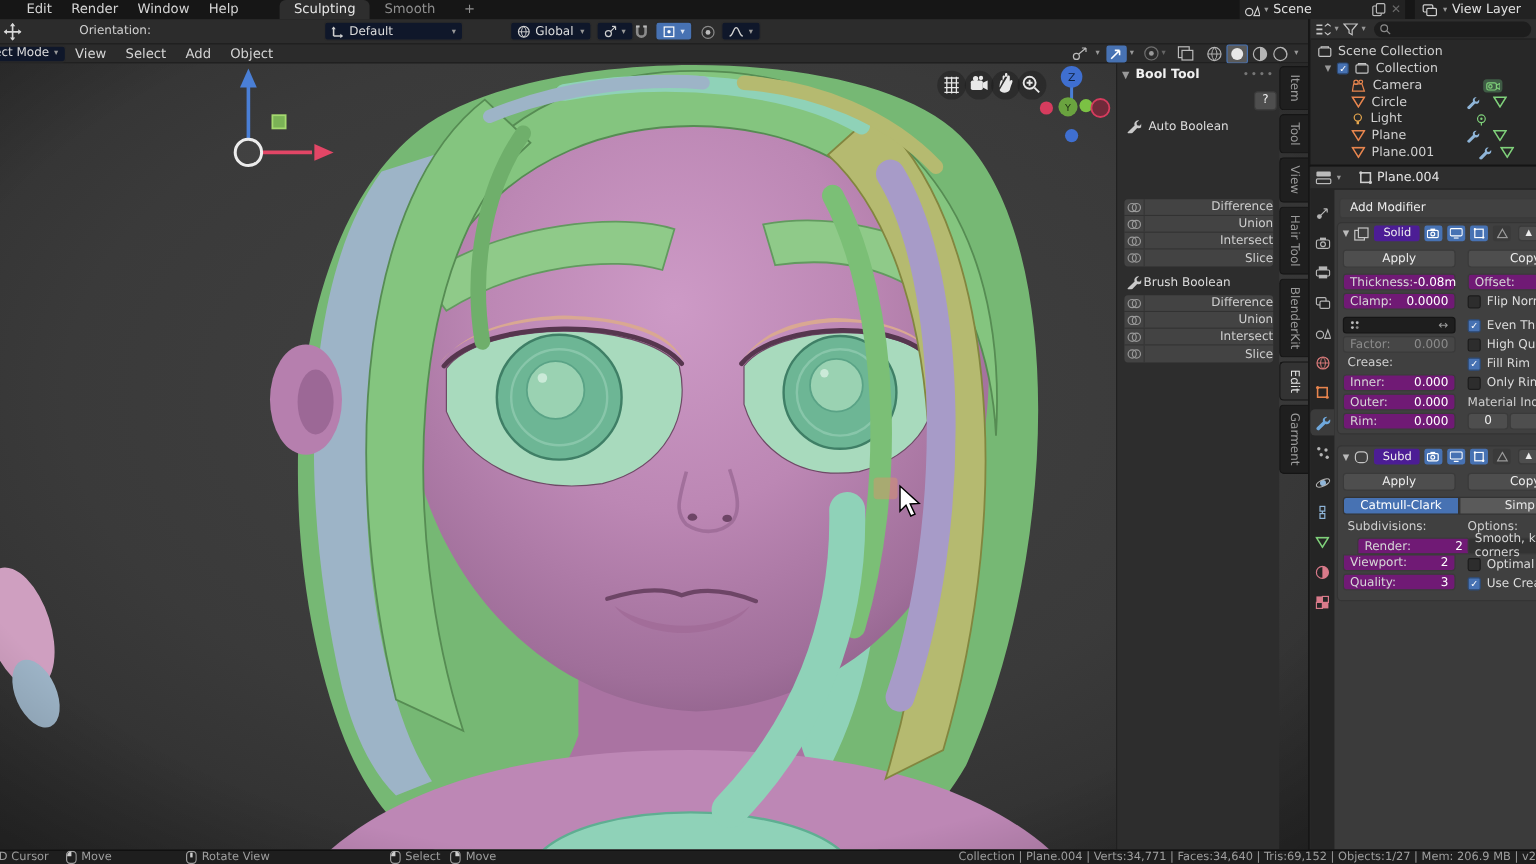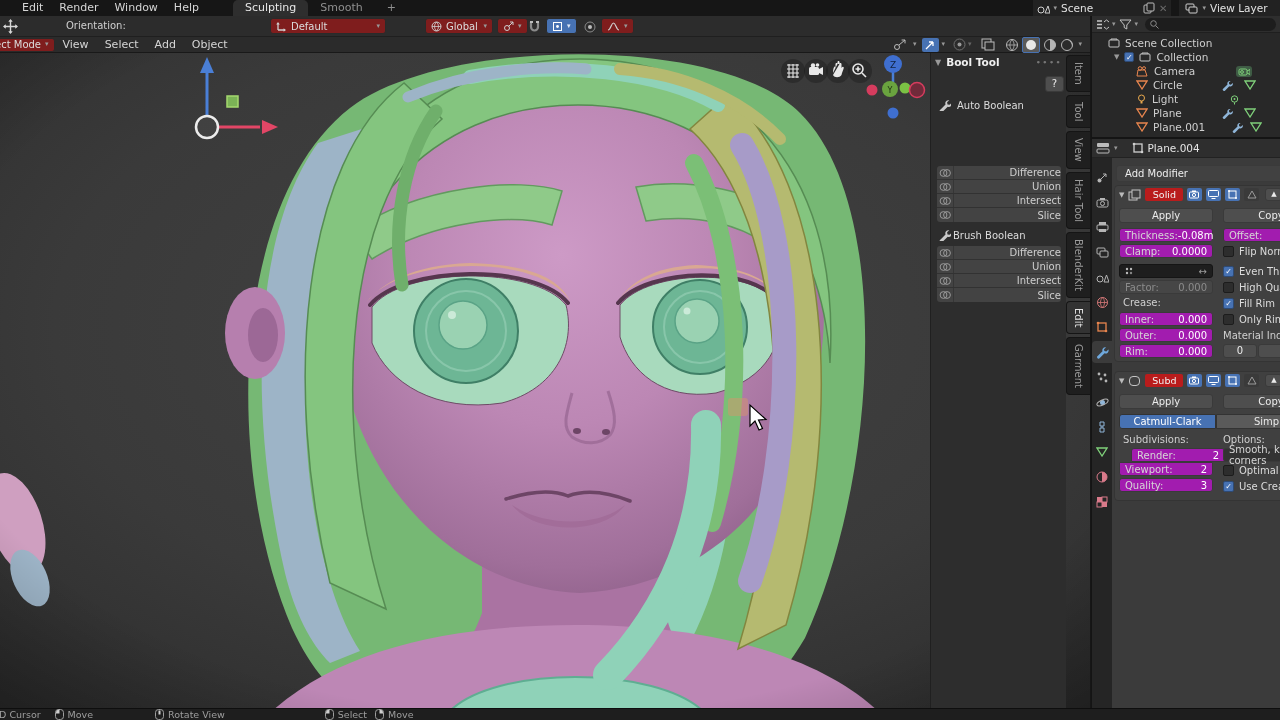--- a/index.html
+++ b/index.html
@@ -3,43 +3,43 @@
 <meta charset="utf-8">
 <style>
   *{box-sizing:border-box;margin:0;padding:0}
   html,body{width:1280px;height:720px;overflow:hidden}
   body{position:relative;background:#161616;font-family:"DejaVu Sans","Liberation Sans",sans-serif;color:#d0d0d0;font-size:11px}
   .abs{position:absolute}
   .row{display:flex;align-items:center}
   .menu{color:#d5d5d5;font-size:11px;padding:0 8px;height:16px;line-height:16px;cursor:default}
   .wtab{height:16px;line-height:16px;padding:0 12px;font-size:11px;color:#8f8f8f;border-radius:5px 5px 0 0}
   .wtab.active{background:#2e2e2e;color:#e8e8e8}
-  .chip{background:#7f1d1d;border:1px solid #2a2a2a;border-radius:3px;height:16px;display:inline-flex;align-items:center;gap:4px;padding:0 5px;color:#dcdcdc;font-size:10px}
+  .chip{background:#0f172a;border:1px solid #2a2a2a;border-radius:3px;height:16px;display:inline-flex;align-items:center;gap:4px;padding:0 5px;color:#dcdcdc;font-size:10px}
   .carat{color:#999;font-size:7px;line-height:1}
-  .f{background:#a21caf;border:1px solid #3a3a3a;border-radius:3px;height:14px;display:flex;justify-content:space-between;align-items:center;padding:0 5px;font-size:10px}
+  .f{background:#701a75;border:1px solid #3a3a3a;border-radius:3px;height:14px;display:flex;justify-content:space-between;align-items:center;padding:0 5px;font-size:10px}
   .f .fl{color:#d6d6d6}.f .fv{color:#fff}
   .f.dis{background:#464646}.f.dis .fl,.f.dis .fv{color:#8b8b8b}
   .btn{background:#4e4e4e;border:1px solid #3a3a3a;border-radius:3px;height:15px;line-height:13px;text-align:center;font-size:10px;color:#ececec}
   .cb{width:11px;height:11px;border-radius:2px;background:#2d2d2d;border:1px solid #1c1c1c;display:inline-flex;align-items:center;justify-content:center;font-size:8px;color:#fff;flex:none}
   .cb.on{background:var(--accent);border-color:#2d4a75}
   .cbrow{display:flex;align-items:center;gap:5px;height:14px;white-space:nowrap;font-size:10px;color:#dcdcdc}
   .panel{background:#404040;border:1px solid #343434;border-radius:4px}
   .lab{font-size:10px;color:#cfcfcf;white-space:nowrap}
   .bbtn{background:#434343;color:#cfcfcf;font-size:10px;display:flex;align-items:center;height:14px;border-bottom:1px solid #323232}
   .bbtn:first-child{border-radius:3px 3px 0 0}.bbtn:last-child{border-radius:0 0 3px 3px;border-bottom:none}
   .bbtn .bic{width:17px;display:flex;justify-content:center;flex:none;border-right:1px solid #363636;height:100%;align-items:center}
   .bbtn .blb{flex:1;text-align:right}
   .vtab{writing-mode:vertical-rl;text-orientation:mixed;background:#1f1f1f;color:#9b9b9b;font-size:10px;border:1px solid #151515;border-right:none;border-radius:4px 0 0 4px;padding:6px 2px;display:flex;align-items:center;justify-content:center}
   .vtab.active{background:#333;color:#e6e6e6}
   .orow{display:flex;align-items:center;gap:5px;height:14px;font-size:10.5px;color:#cfcfcf;white-space:nowrap}
   .ptab{width:20px;height:22px;display:flex;align-items:center;justify-content:center}
   .ptab.active{background:#3b3b3b;border-radius:4px 0 0 4px}
   .toggle{width:15px;height:13px;border-radius:2px;display:inline-flex;align-items:center;justify-content:center;flex:none}
   .toggle.on{background:var(--accent)}.toggle.off{background:#3a3a3a}
-  .namefield{background:#b91c1c;border-radius:2px;color:#f0f0f0;font-size:9.5px;height:13px;line-height:13px;text-align:center}
+  .namefield{background:#4c1d95;border-radius:2px;color:#f0f0f0;font-size:9.5px;height:13px;line-height:13px;text-align:center}
   .seg{height:15px;font-size:10px;display:flex;align-items:center;justify-content:center;border:1px solid #333}
   svg{display:block}
   .ministat{white-space:nowrap}
 </style>
 </head>
 <body>
 
 <div class="abs row" style="left:0;top:0;width:1280px;height:16px;background:#161616">
   <span class="menu" style="margin-left:14px">Edit</span>
   <span class="menu">Render</span>
@@ -426,21 +426,21 @@
         <path d="M1 1 h11 l-4.2 5 v4 l-2.6 -1.5 v-2.5 Z" fill="none" stroke="#c5c5c5"></path>
       </svg>
     <span class="carat">▾</span>
     <span class="row" style="flex:1;background:#1d1d1d;border-radius:7px;height:13px;margin-left:4px;padding:0 5px;gap:4px">
       <svg width="9" height="9">
           <circle cx="3.5" cy="3.5" r="2.8" fill="none" stroke="#8a8a8a"></circle>
           <line x1="5.8" y1="5.8" x2="8.5" y2="8.5" stroke="#8a8a8a"></line>
         </svg>
     </span>
   </div>
-  <div style="padding:3px 0 0 16px">
+  <div style="padding:3px 0 0 6px">
     <div class="orow">
       <svg width="12" height="10">
           <rect x="1" y="2" width="10" height="7" rx="1" fill="none" stroke="#c5c5c5"></rect>
           <path d="M3 2 v-1 h6 v1" fill="none" stroke="#c5c5c5"></path>
         </svg>
       <span>Scene Collection</span>
     </div>
     <div class="orow" style="padding-left:6px">
       <span style="color:#999;font-size:7px">▼</span>
       <span class="cb on" style="width:10px;height:10px">✓</span>
@@ -819,13 +819,14 @@
       <rect x="0.5" y="0.5" width="8" height="10" rx="3" fill="none" stroke="#9e9e9e"></rect>
       <path d="M1 4 a3.5 3.5 0 0 1 3.5 -3.5 v4 h-3.5" fill="#cfcfcf"></path>
     </svg>
   <span style="margin-left:4px">Select</span>
   <svg width="9" height="11" style="margin-left:8px">
       <rect x="0.5" y="0.5" width="8" height="10" rx="3" fill="none" stroke="#9e9e9e"></rect>
       <path d="M8 4 a3.5 3.5 0 0 0 -3.5 -3.5 v4 h3.5" fill="#cfcfcf"></path>
     </svg>
   <span style="margin-left:4px">Move</span>
   <span style="flex:1"></span>
+  <span class="ministat">Collection | Plane.004 | Verts:34,771 | Faces:34,640 | Tris:69,152 | Objects:1/27 | Mem: 206.9 MB | v2</span>
 </div>
 
 </body></html>

